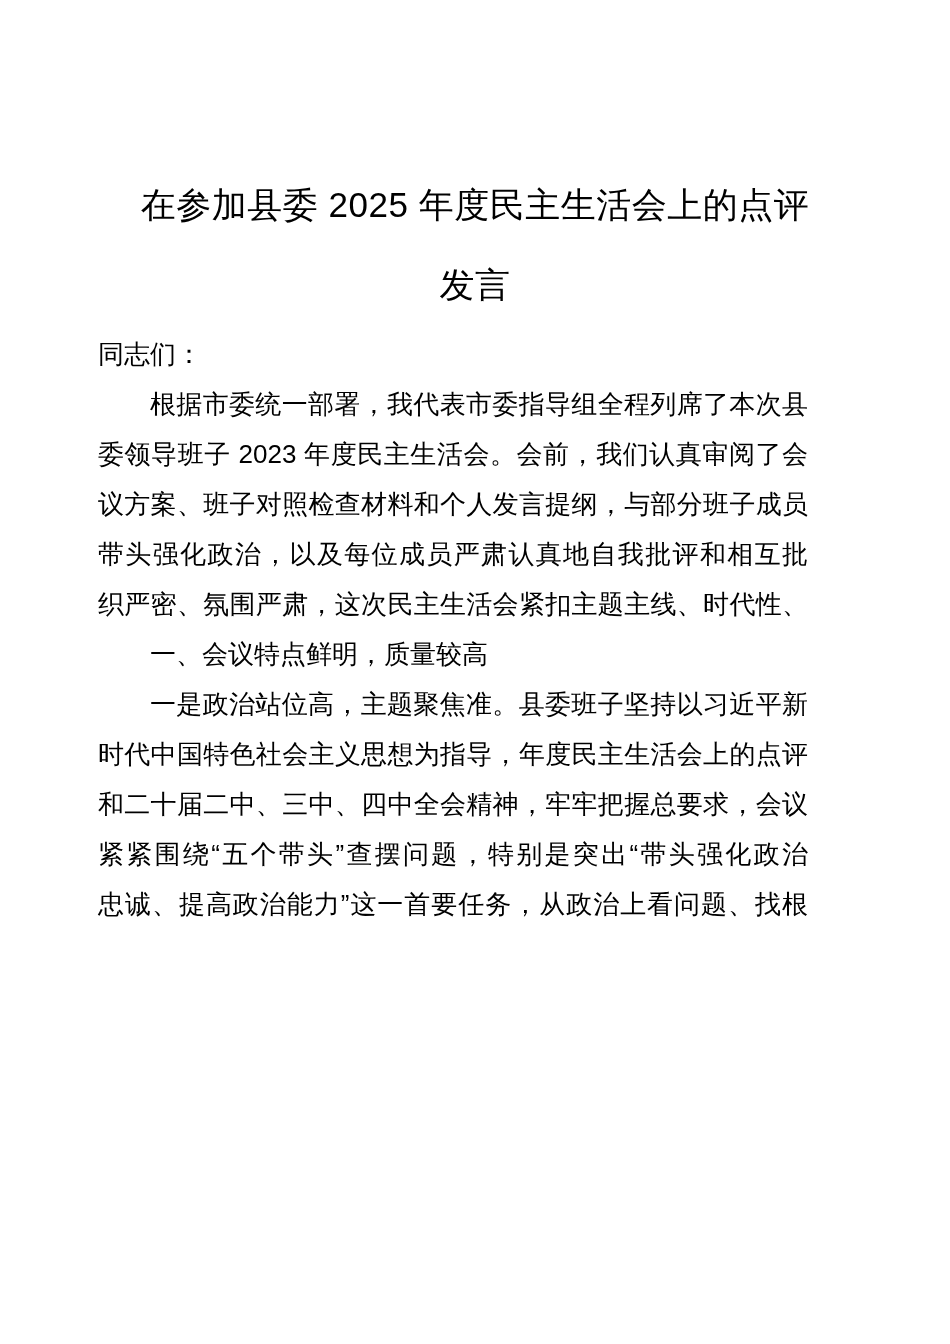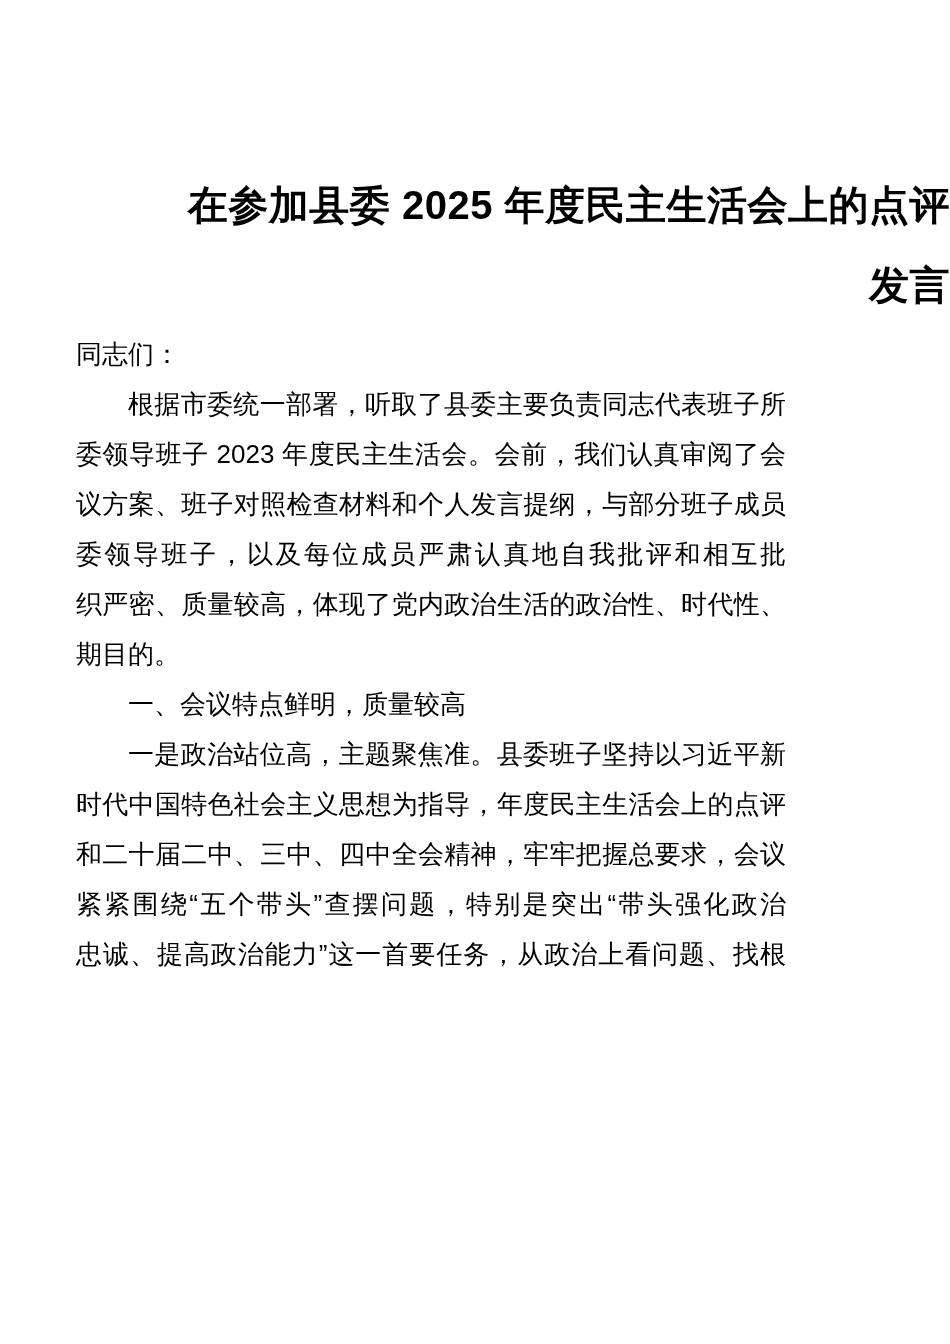--- a/index.html
+++ b/index.html
@@ -8,29 +8,29 @@
     position: relative;
     width: 950px;
     height: 1344px;
     background: #ffffff;
     color: #000000;
     font-family: "Liberation Sans", sans-serif;
     overflow: hidden;
   }
   .doc-title {
     margin-top: 165px;
-    text-align: right;
-    font-size: 40px;
+    text-align: center;
+    font-size: 35px;
     line-height: 80px;
-    font-weight: 700;
+    font-weight: 400;
     letter-spacing: 0.5px;
   }
   .doc-body {
     margin-top: 4px;
-    margin-left: 76px;
+    margin-left: 98px;
     width: 710px;
     font-size: 26px;
     line-height: 50px;
   }
   .line {
     text-align: justify;
     text-align-last: justify;
   }
   .line.end {
     text-align-last: left;
@@ -45,26 +45,25 @@
 </head>
 <body>
 
 <div class="page">
   <div class="doc-title">
     <div>在参加县委 2025 年度民主生活会上的点评</div>
     <div>发言</div>
   </div>
   <div class="doc-body">
       <div class="line end">同志们：</div>
-      <div class="line indent">根据市委统一部署，听取了县委主要负责同志代表班子所</div>
+      <div class="line indent">根据市委统一部署，我代表市委指导组全程列席了本次县</div>
       <div class="line">委领导班子 2023 年度民主生活会。会前，我们认真审阅了会</div>
       <div class="line">议方案、班子对照检查材料和个人发言提纲，与部分班子成员</div>
-      <div class="line">委领导班子，以及每位成员严肃认真地自我批评和相互批</div>
-      <div class="line">织严密、质量较高，体现了党内政治生活的政治性、时代性、</div>
-      <div class="line end">期目的。</div>
+      <div class="line">带头强化政治，以及每位成员严肃认真地自我批评和相互批</div>
+      <div class="line">织严密、氛围严肃，这次民主生活会紧扣主题主线、时代性、</div>
       <div class="line indent end heading">一、会议特点鲜明，质量较高</div>
       <div class="line indent">一是政治站位高，主题聚焦准。县委班子坚持以习近平新</div>
       <div class="line">时代中国特色社会主义思想为指导，年度民主生活会上的点评</div>
       <div class="line">和二十届二中、三中、四中全会精神，牢牢把握总要求，会议</div>
       <div class="line">紧紧围绕“五个带头”查摆问题，特别是突出“带头强化政治</div>
       <div class="line">忠诚、提高政治能力”这一首要任务，从政治上看问题、找根</div>
     </div>
 </div>
 
 </body></html>

